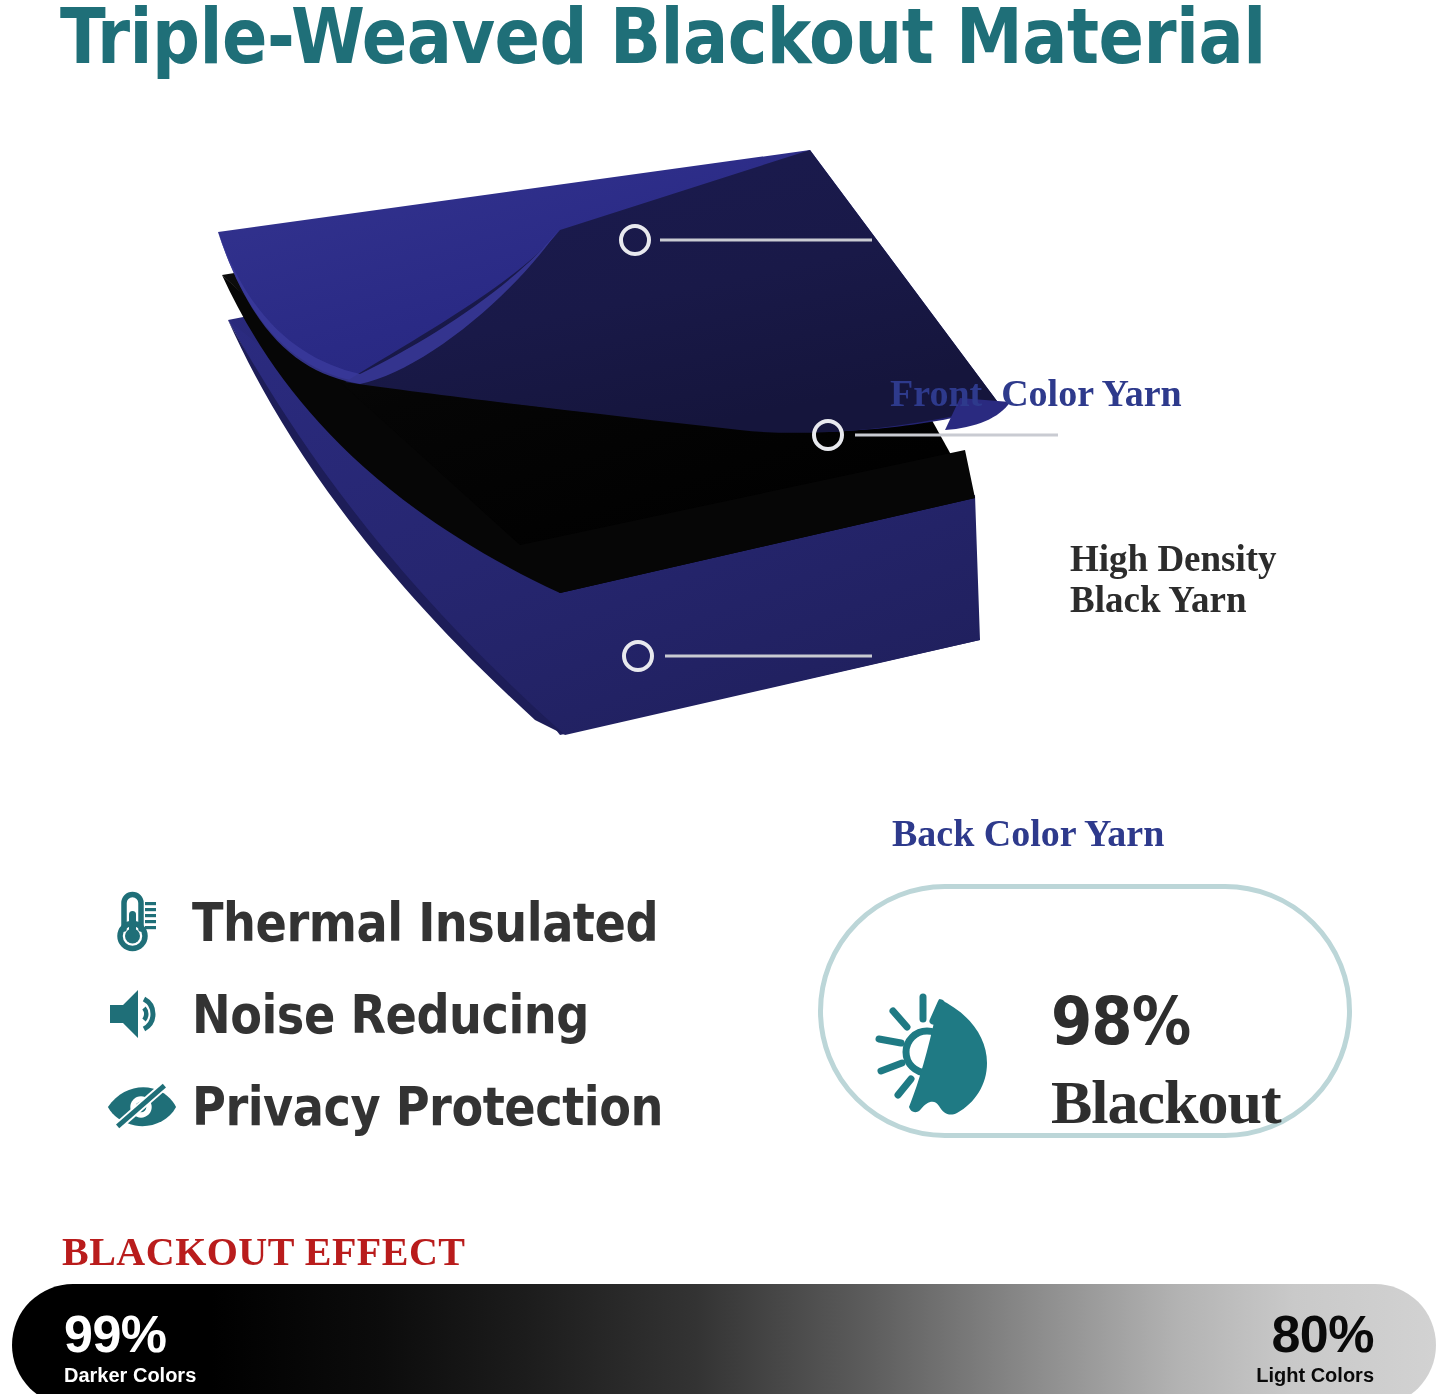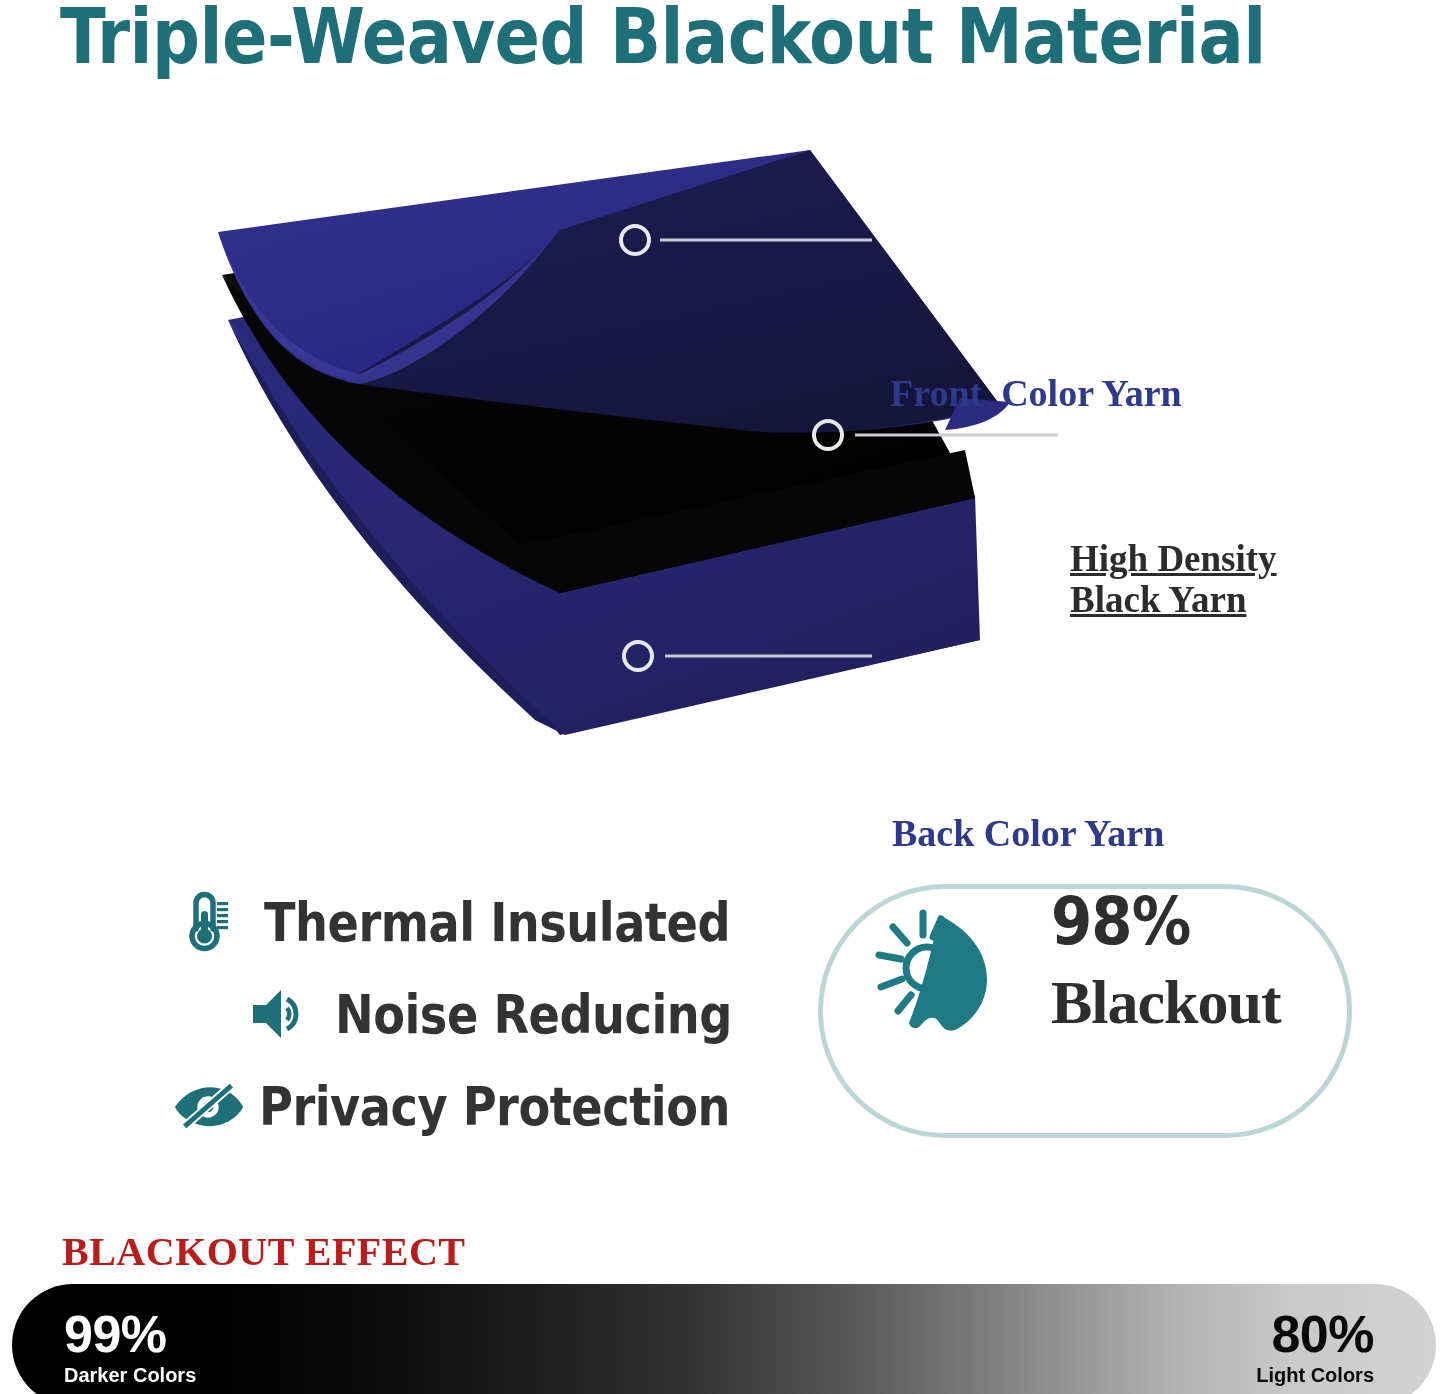--- a/index.html
+++ b/index.html
@@ -52,42 +52,40 @@
     left: 890px;
     top: 222px;
     font-size: 38px;
     color: #2e3a8c;
   }
   #label-black-yarn {
     left: 1070px;
     top: 388px;
     font-size: 37px;
     color: #2c2c2c;
-    text-decoration: underline;
   }
   #label-back-yarn {
     left: 892px;
     top: 634px;
     font-size: 38px;
     color: #2e3a8c;
     margin-top: 28px;
   }
 
   
   #features-list {
     position: absolute;
     left: 104px;
     top: 876px;
     width: 640px;
   }
   .feature-row {
     display: flex;
     align-items: center;
     height: 92px;
-    justify-content: flex-end;
   }
   .feature-icon {
     width: 74px;
     height: 74px;
     flex: 0 0 74px;
     display: flex;
     align-items: center;
     justify-content: flex-start;
   }
   .feature-icon svg { display: block; }
@@ -107,21 +105,21 @@
   #blackout-badge {
     position: absolute;
     left: 818px;
     top: 884px;
     width: 534px;
     height: 254px;
     border: 5px solid #bcd6d8;
     border-radius: 127px;
     background: #ffffff;
     display: flex;
-    align-items: flex-start;
+    align-items: flex-end;
     justify-content: flex-start;
     padding-left: 42px;
   }
   #badge-icon {
     width: 150px;
     height: 160px;
     flex: 0 0 150px;
   }
   #badge-icon svg { display: block; }
   #badge-text {

